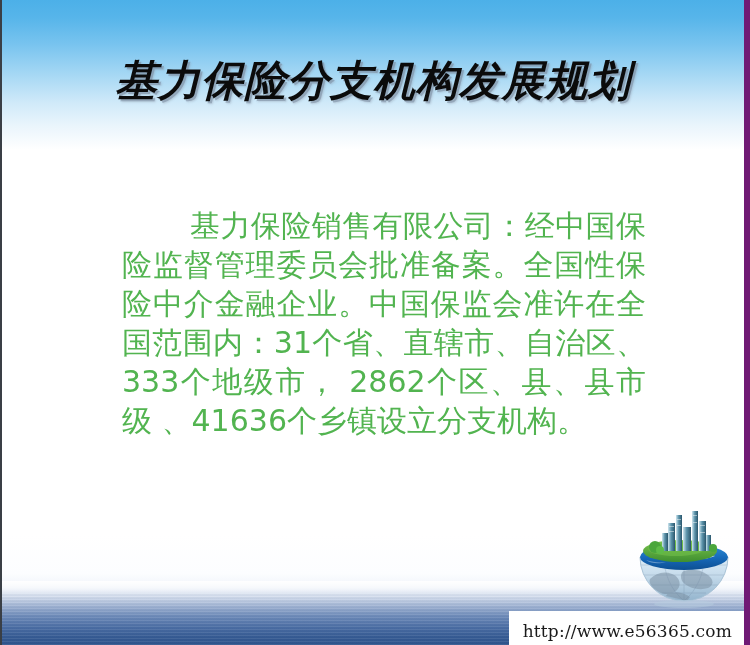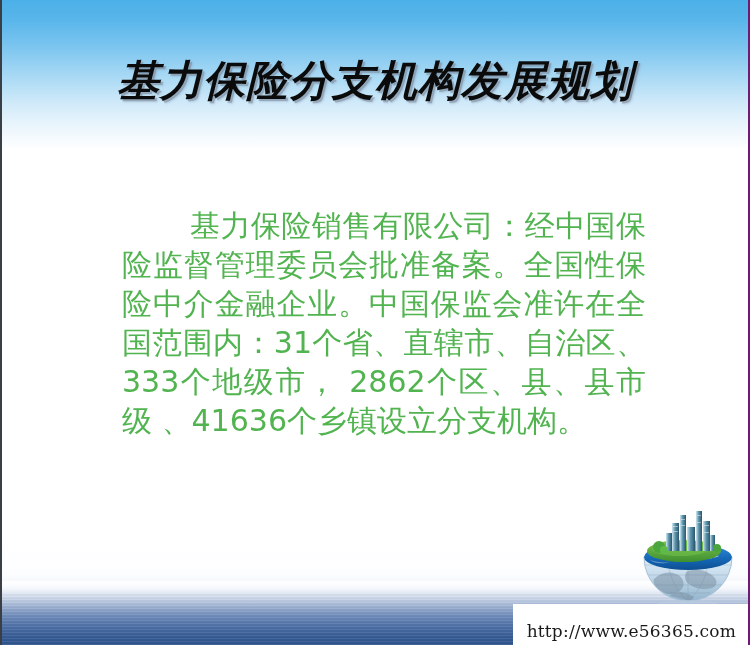--- a/index.html
+++ b/index.html
@@ -9,21 +9,21 @@
   }
   #slide {
     position: relative;
     width: 750px;
     height: 645px;
     overflow: hidden;
     background: #ffffff;
     font-family: "Liberation Sans", "DejaVu Sans", sans-serif;
     box-sizing: border-box;
     border-left: 2px solid #3a3f46;
-    border-right: 2px solid #701a75;
+    border-right: 6px solid #701a75;
   }
 
   
   .sky {
     position: absolute;
     left: 0; right: 0; top: 0;
     height: 150px;
     background: linear-gradient(to bottom,
         #4cb0e8 0%,
         #57b5ea 12%,
@@ -125,21 +125,21 @@
     z-index: 6;
   }
   .globe svg { display: block; width: 104px; height: 104px; }
 
   
   .watermark {
     position: absolute;
     right: 0;
     bottom: 0;
     height: 29px;
-    padding: 12px 12px 0 14px;
+    padding: 5px 12px 0 14px;
     background: #ffffff;
     display: flex;
     align-items: center;
     z-index: 20;
   }
   .watermark span {
     font-family: "DejaVu Serif", "Liberation Serif", serif;
     font-size: 17px;
     color: #1a1a1a;
     letter-spacing: .2px;

